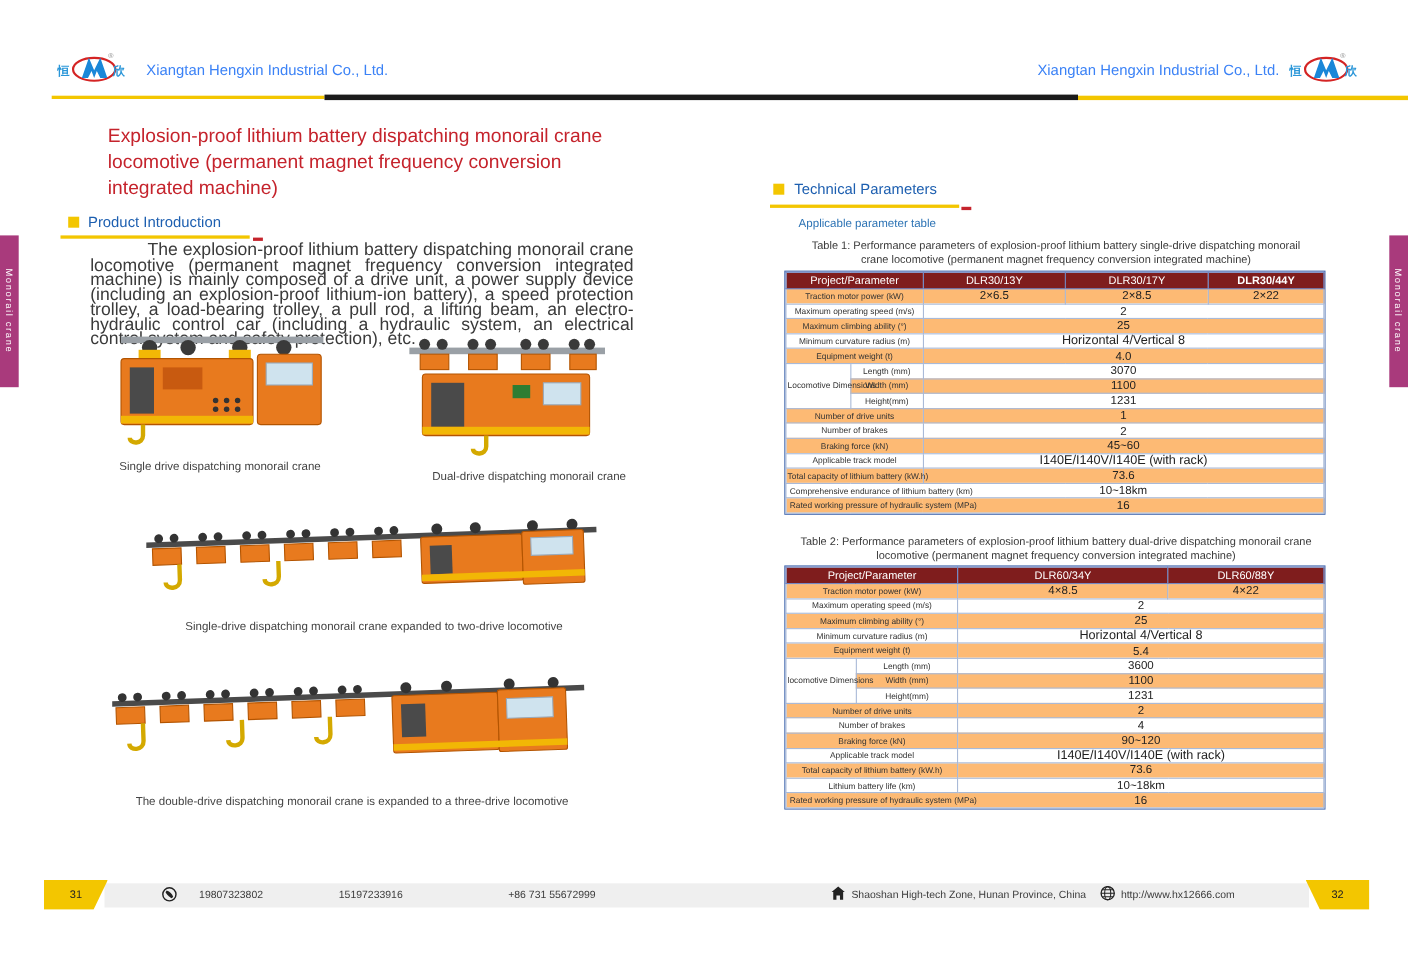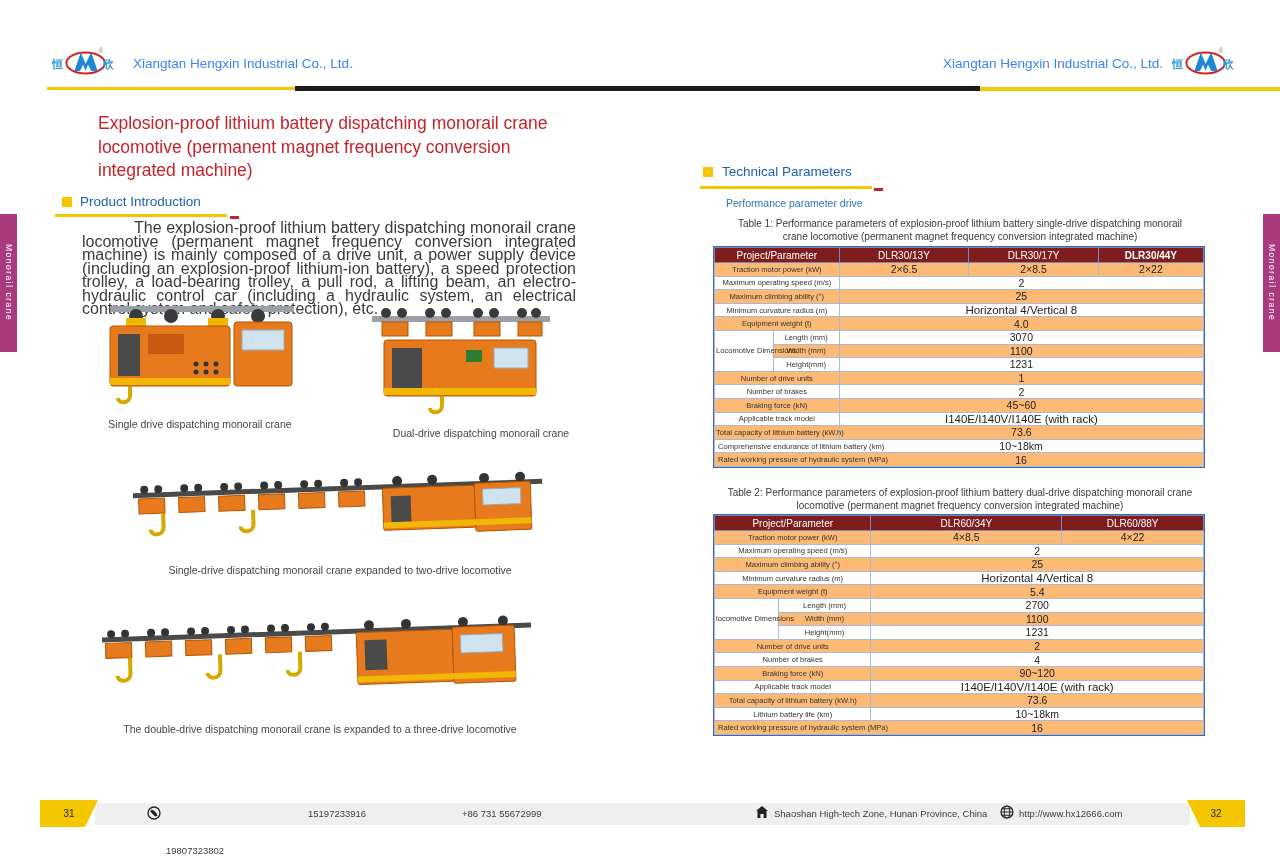--- a/index.html
+++ b/index.html
@@ -245,21 +245,21 @@
     <rect x="255" y="82" width="158" height="6" fill="#f2b705"></rect>
   </g>
 </svg>
 <div class="abs caption" style="left:100px;top:723px;width:440px;text-align:center;">The double-drive dispatching monorail crane is expanded to a three-drive locomotive</div>
 
 <div class="abs bullet" style="left:703px;top:167px;"></div>
 <div class="abs sec-head" style="left:722px;top:164px;">Technical Parameters</div>
 <div class="abs underline" style="left:700px;top:186px;width:172px;"></div>
 <div class="abs red-tick" style="left:874px;top:188px;"></div>
 
-<div class="abs subhead" style="left:726px;top:197px;">Performance parameter drive</div>
+<div class="abs subhead" style="left:726px;top:197px;">Applicable parameter table</div>
 
 <div class="abs tcap" style="left:727px;top:217px;width:466px;">Table 1: Performance parameters of explosion-proof lithium battery single-drive dispatching monorail crane locomotive (permanent magnet frequency conversion integrated machine)</div>
 <div class="twrap" style="left:713px;top:246px;">
     <table class="ptable">
       <colgroup>
         <col style="width: 12%;">
         <col style="width: 13.5%;">
         <col style="width: 26.5%;">
         <col style="width: 26.5%;">
         <col style="width: 21.5%;">
@@ -374,21 +374,21 @@
           <td class="label" colspan="2">Minimum curvature radius (m)</td>
           <td class="val big" colspan="2">Horizontal 4/Vertical 8</td>
         </tr>
         <tr class="even">
           <td class="label" colspan="2">Equipment weight (t)</td>
           <td class="val" colspan="2">5.4</td>
         </tr>
         <tr class="odd">
           <td class="group-label" rowspan="3">locomotive Dimensions</td>
           <td class="sub-label">Length (mm)</td>
-          <td class="val" colspan="2">2700</td>
+          <td class="val" colspan="2">3600</td>
         </tr>
         <tr class="even">
           <td class="sub-label">Width (mm)</td>
           <td class="val" colspan="2">1100</td>
         </tr>
         <tr class="odd">
           <td class="sub-label">Height(mm)</td>
           <td class="val" colspan="2">1231</td>
         </tr>
         <tr class="even">
@@ -428,21 +428,21 @@
     <span>31</span>
   </div>
 <div class="page-tab tab-32">
     <span>32</span>
   </div>
 
 <svg class="icon" style="left:147px;top:806px;" width="14" height="14" viewBox="0 0 14 14">
   <circle cx="7" cy="7" r="6" fill="none" stroke="#222" stroke-width="1.3"></circle>
   <path d="M4.5 3.5 c3,1 5,3 6,6 l-1.7,1 c-1.5-0.6 -4.7-3.8 -5.3-5.3 z" fill="#222"></path>
 </svg>
-<div class="foot-txt" style="left:166px;margin-top:37px;">19807323802</div>
+<div class="foot-txt" style="left:181px;">19807323802</div>
 <div class="foot-txt" style="left:308px;">15197233916</div>
 <div class="foot-txt" style="left:462px;">+86 731 55672999</div>
 
 <svg class="icon" style="left:755px;top:805px;" width="14" height="14" viewBox="0 0 14 14">
   <path d="M7 1 L13 6 L11.5 6 L11.5 13 L8.6 13 L8.6 9 L5.4 9 L5.4 13 L2.5 13 L2.5 6 L1 6 Z" fill="#222"></path>
 </svg>
 <div class="foot-txt" style="left:774px;">Shaoshan High-tech Zone, Hunan Province, China</div>
 
 <svg class="icon" style="left:1000px;top:805px;" width="14" height="14" viewBox="0 0 14 14">
   <circle cx="7" cy="7" r="6" fill="none" stroke="#222" stroke-width="1.2"></circle>

